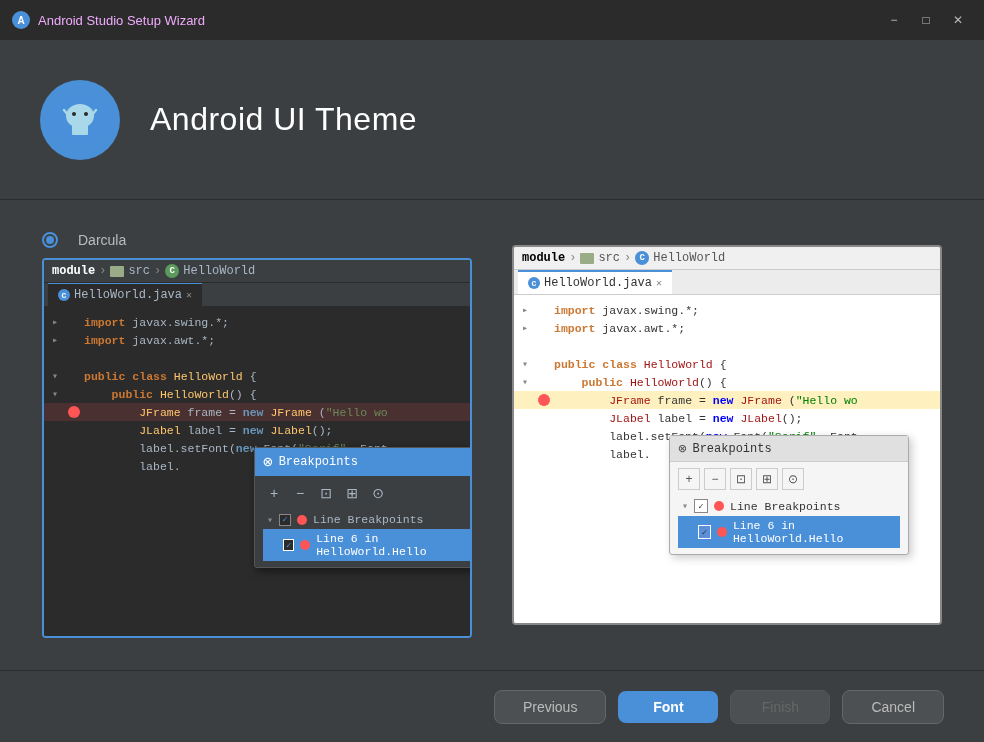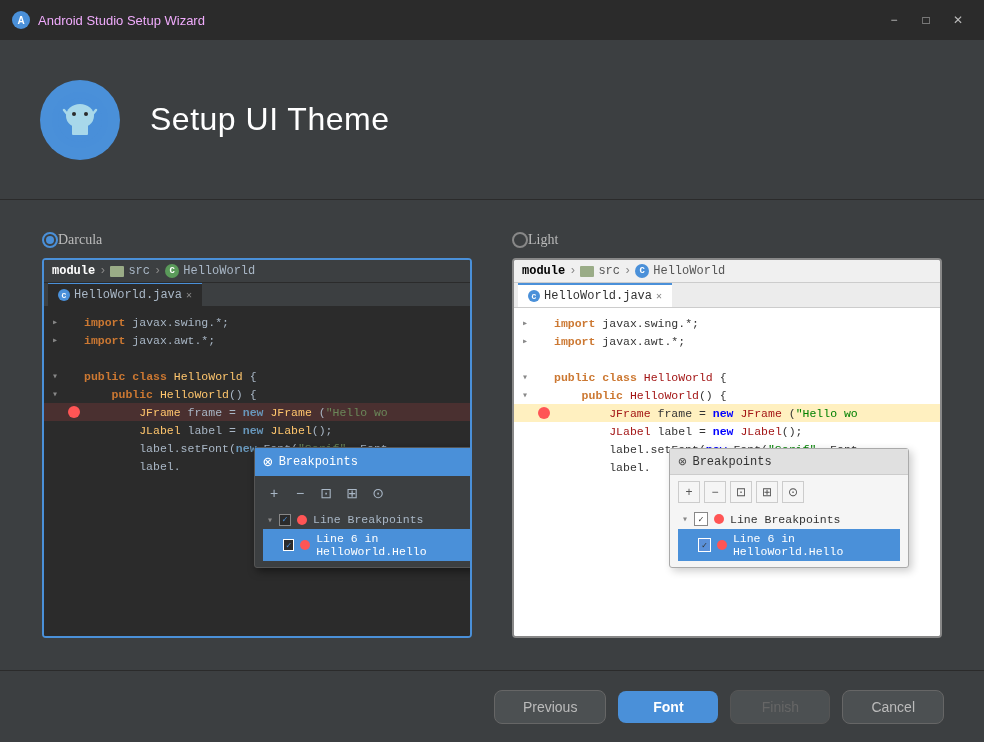--- a/index.html
+++ b/index.html
@@ -95,22 +95,21 @@
 
     
     .theme-option {
       display: flex;
       flex-direction: column;
       gap: 10px;
     }
     .theme-radio-row {
       display: flex;
       align-items: center;
-      gap: 0;
-      font-family: Liberation Serif, serif;
+      gap: 20px;
     }
     .radio-circle {
       width: 16px;
       height: 16px;
       border-radius: 50%;
       border: 2px solid #888;
       display: flex;
       align-items: center;
       justify-content: center;
       flex-shrink: 0;
@@ -504,21 +503,21 @@
       <circle cx="24" cy="24" r="2" fill="#2b2b2b"></circle>
       <circle cx="36" cy="24" r="2" fill="#2b2b2b"></circle>
       <rect x="22" y="36" width="4" height="8" rx="2" fill="#a8d8ea"></rect>
       <rect x="34" y="36" width="4" height="8" rx="2" fill="#a8d8ea"></rect>
       <rect x="22" y="35" width="16" height="10" rx="1" fill="#a8d8ea"></rect>
       <line x1="18" y1="25" x2="14" y2="20" stroke="#a8d8ea" stroke-width="2.5" stroke-linecap="round"></line>
       <line x1="42" y1="25" x2="46" y2="20" stroke="#a8d8ea" stroke-width="2.5" stroke-linecap="round"></line>
       <text x="30" y="50" text-anchor="middle" font-size="8" fill="#4a90d9" font-weight="bold">A</text>
     </svg>
   </div>
-  <h1 class="header-title">Setup UI Theme</h1>
+  <h1 class="header-title">Android UI Theme</h1>
 </div>
 
 <div class="main-content">
 
   <div class="theme-option">
     <div class="theme-radio-row">
       <div class="radio-circle selected">
         <div class="radio-inner"></div>
       </div>
       <span class="theme-label">Darcula</span>
@@ -617,24 +616,20 @@
                 <span>Line 6 in HelloWorld.Hello</span>
               </div>
             </div>
           </div>
         </div>
       </div>
     </div>
   </div>
 
   <div class="theme-option">
-    <div class="theme-radio-row">
-      <div class="radio-circle"></div>
-      <span class="theme-label">Light</span>
-    </div>
 
     <div class="ide-preview light">
       <div class="ide-light">
 
         <div class="ide-breadcrumb-light">
           <span style="font-weight:bold;color:#000;">module</span>
           <span style="color:#888;">›</span>
           <span class="folder-icon"></span>
           <span>src</span>
           <span style="color:#888;">›</span>

